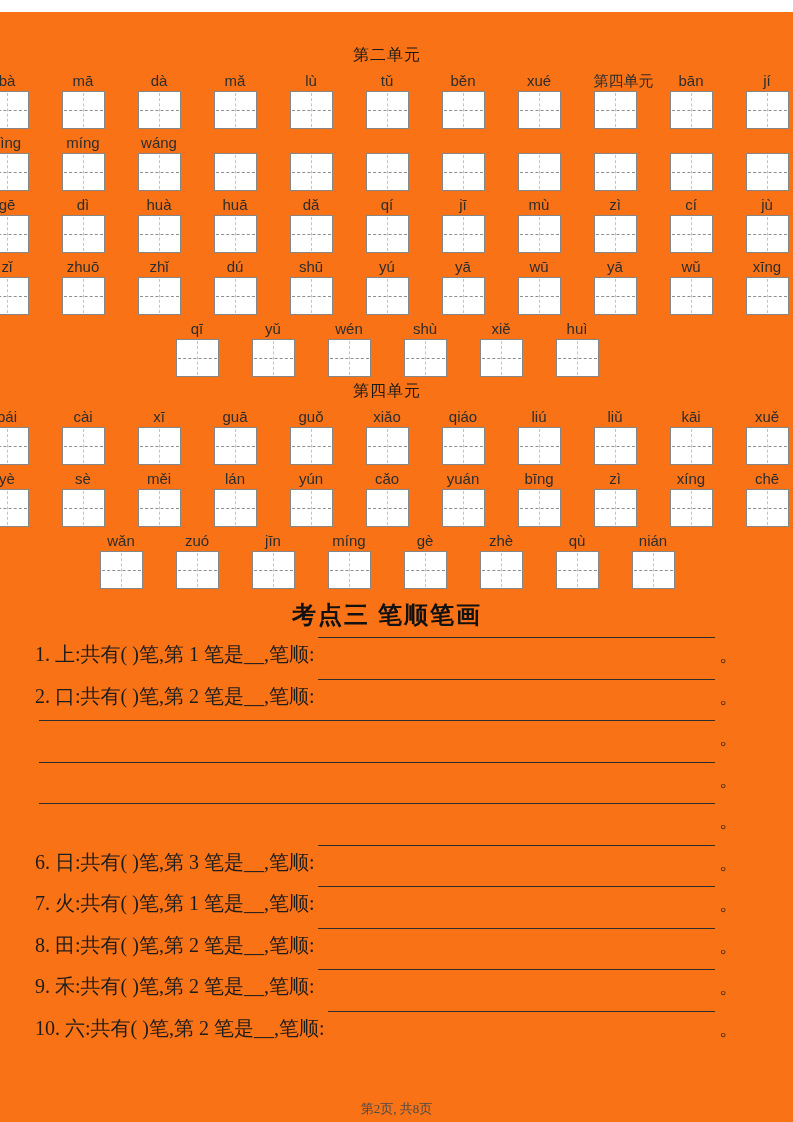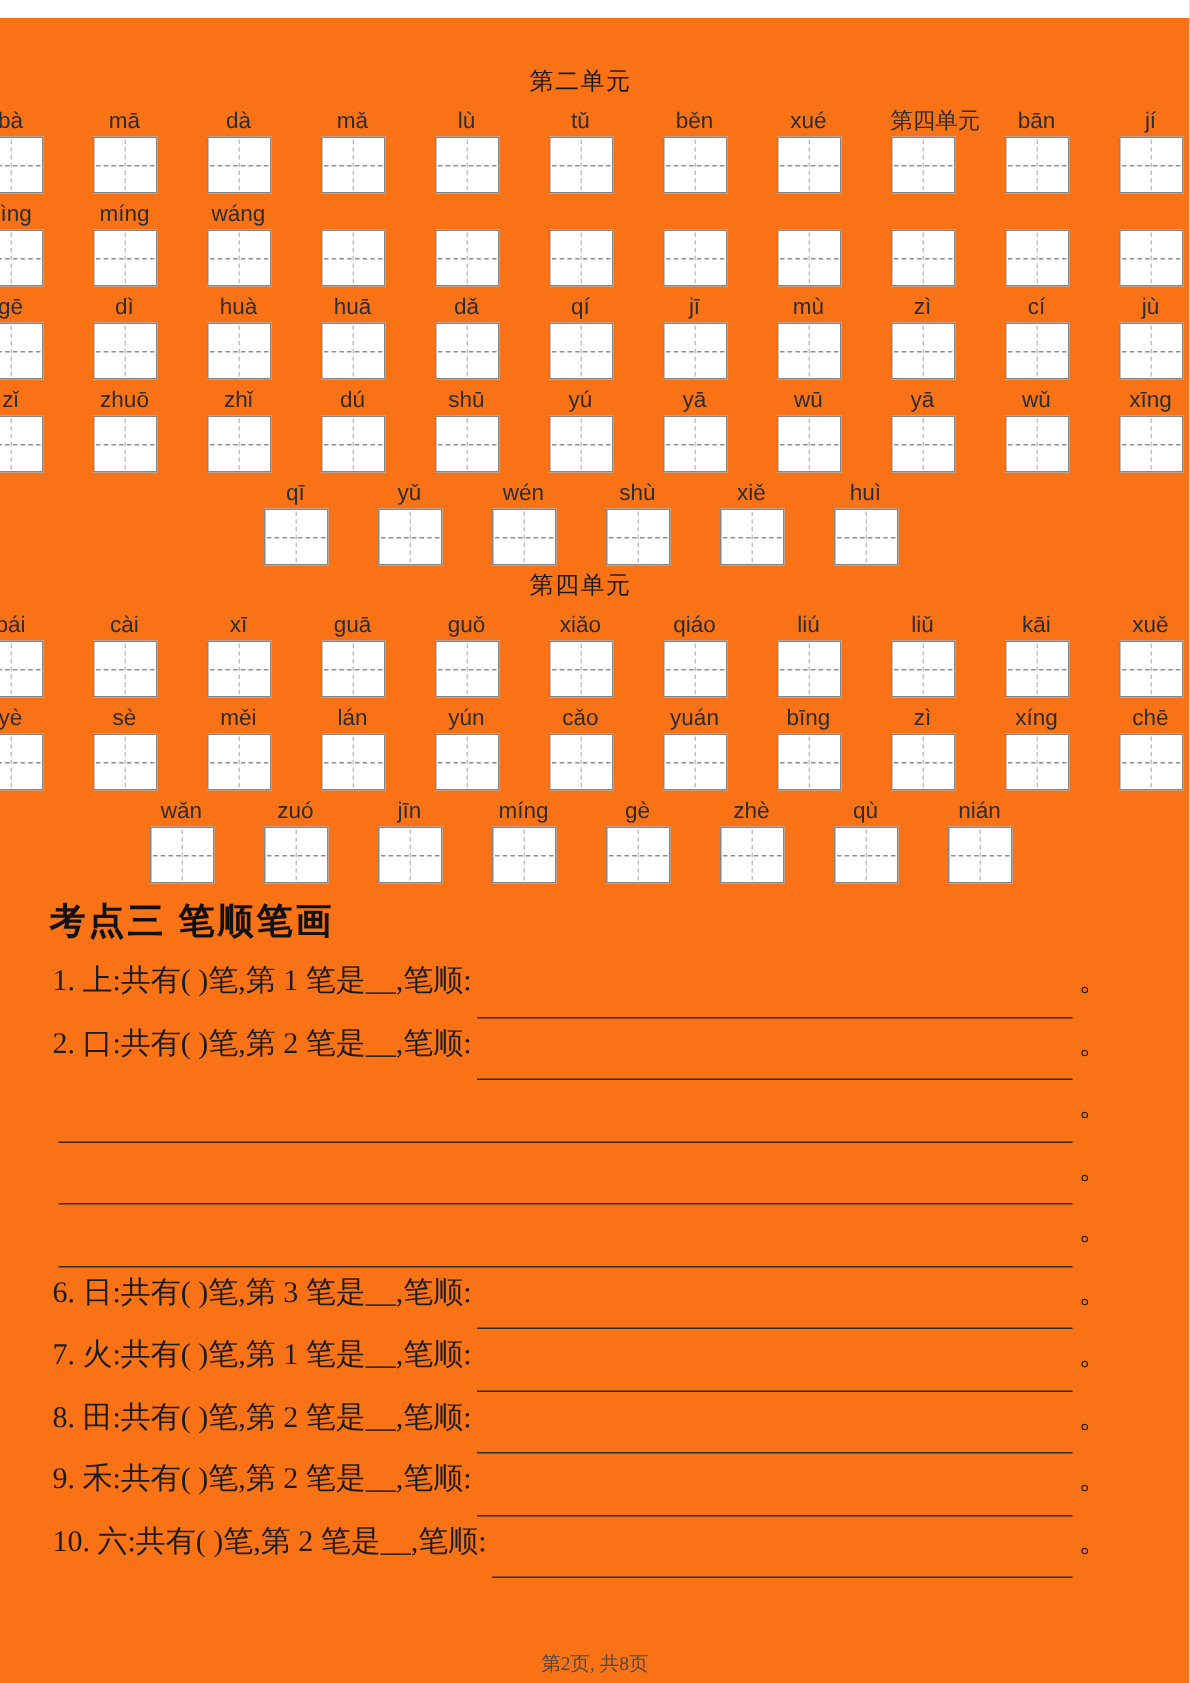--- a/index.html
+++ b/index.html
@@ -48,30 +48,31 @@
     position:absolute;left:1px;right:1px;top:50%;
     border-top:1.5px dashed #8f8f8f;
   }
   .vline{
     position:absolute;top:1px;bottom:1px;left:50%;
     border-left:1.5px dashed #c3c3c3;
   }
   
   .section-heading{
     margin:12px 0 5px 0;
+    text-align:center;
     font-size:24px;line-height:28px;
     font-weight:bold;
     color:#111111;
     letter-spacing:2px;
   }
   
   .questions{padding:0 2px;}
   .q-line{
     display:flex;
-    align-items:flex-end;
+    align-items:flex-start;
     height:41.5px;
     font-size:20px;
     line-height:41.5px;
     white-space:nowrap;
   }
   .q-text{color:#1c1c1c;}
   .q-blank{
     flex:1 1 auto;
     display:inline-block;
     border-bottom:1.5px solid #2e2e2e;

